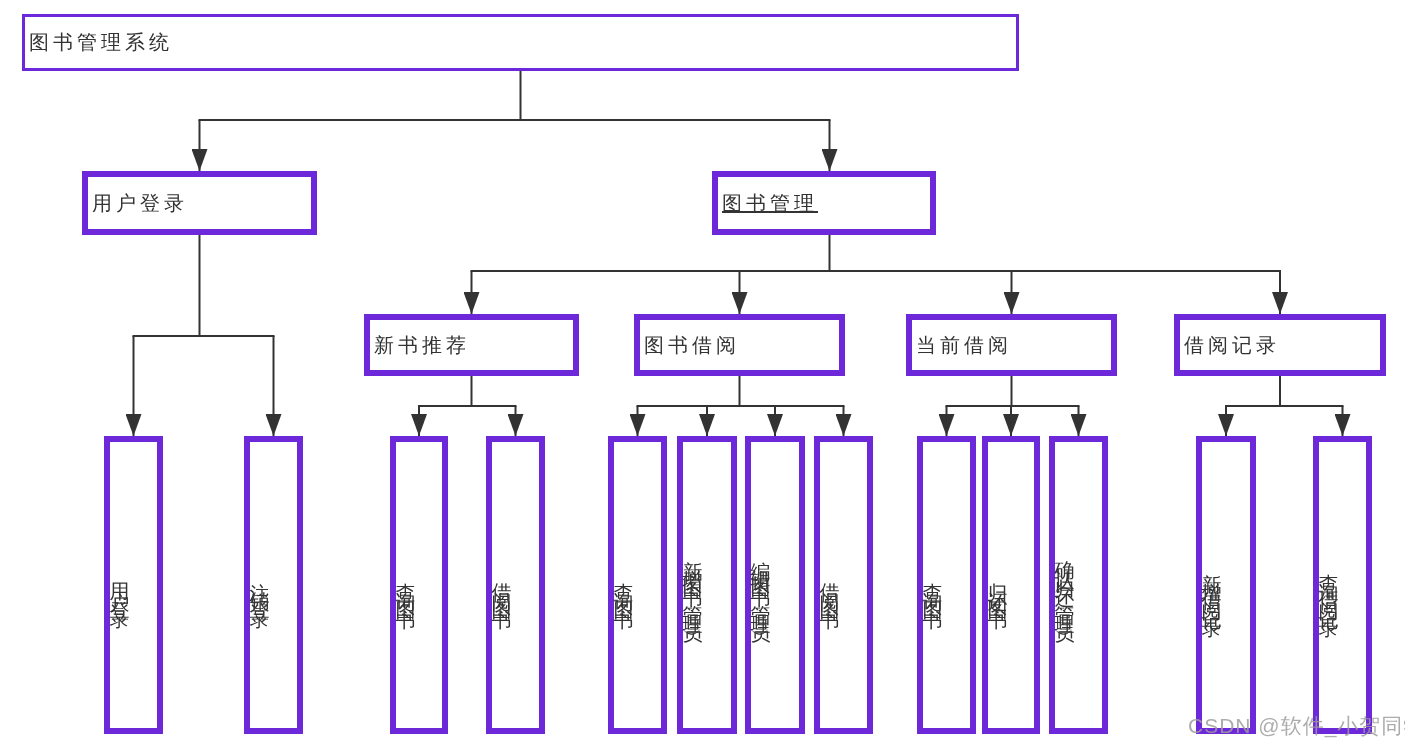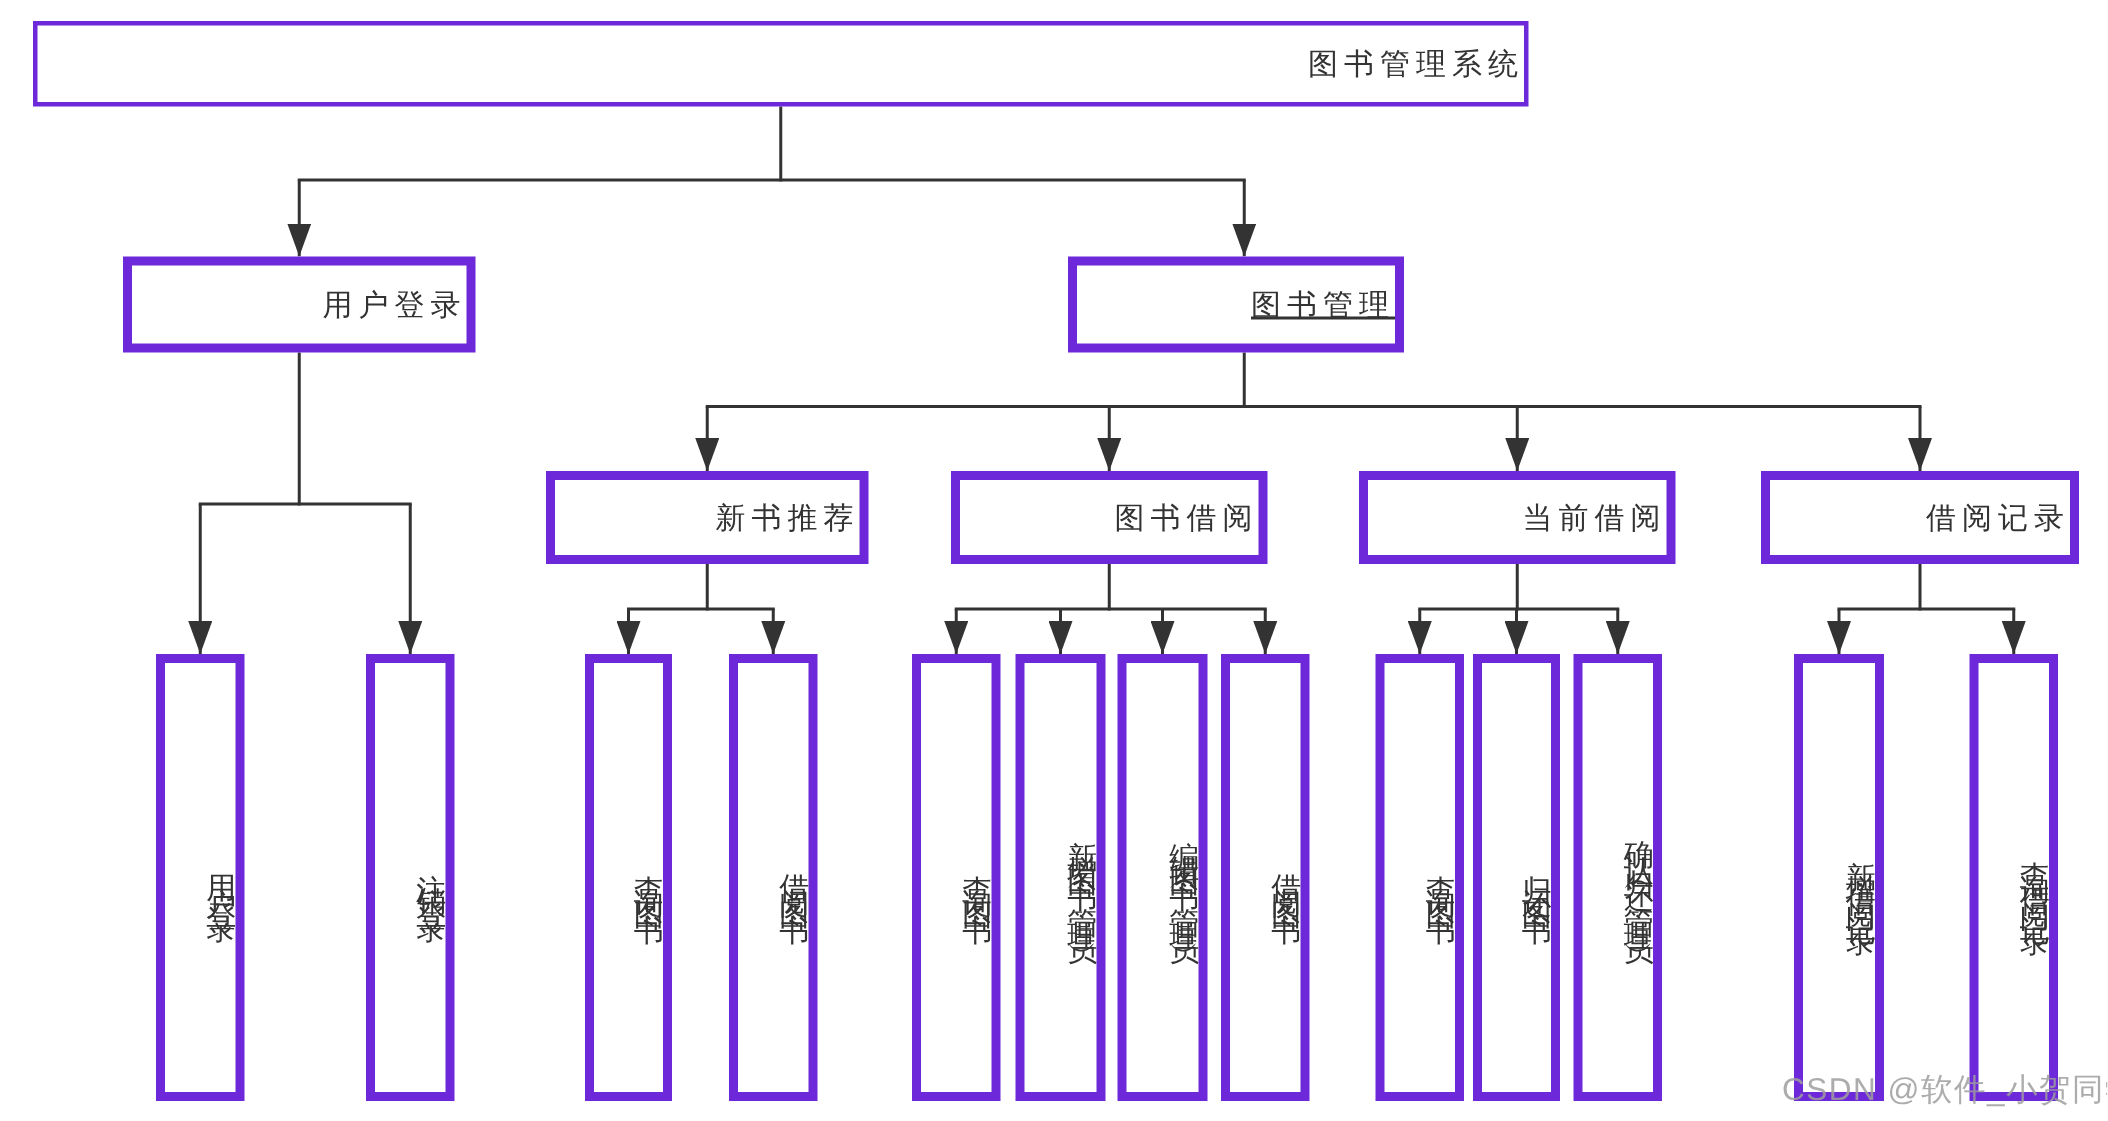--- a/index.html
+++ b/index.html
@@ -10,21 +10,21 @@
     font-family:"Liberation Sans","DejaVu Sans",sans-serif;
     color:#333333;
     overflow:hidden;
   }
   .connectors{position:absolute;left:0;top:0;z-index:1;}
   .node{
     position:absolute;
     background:#ffffff;
     border:6px solid #6d28d9;
     box-sizing:border-box;
-    display:flex;align-items:center;justify-content:flex-end;
+    display:flex;align-items:center;justify-content:flex-start;
     z-index:2;
     font-size:20px;
     letter-spacing:4px;
     text-indent:4px;
     white-space:nowrap;
   }
   .node.root{border-width:3px;}
   .node.vert span{
     writing-mode:vertical-rl;
     text-orientation:mixed;
@@ -102,30 +102,30 @@
     <span>图书管理系统</span>
   </div>
 
   <div class="node" style="left:82px;top:171px;width:235px;height:64px;">
     <span>用户登录</span>
   </div>
   <div class="node" style="left:712px;top:171px;width:224px;height:64px;text-decoration:underline;">
     <span>图书管理</span>
   </div>
 
-  <div class="node" style="left:364px;top:314px;width:215px;height:62px;padding-left:28px;">
+  <div class="node" style="left:364px;top:314px;width:215px;height:62px;">
     <span>新书推荐</span>
   </div>
   <div class="node" style="left:906px;top:314px;width:211px;height:62px;">
     <span>当前借阅</span>
   </div>
   <div class="node" style="left:634px;top:314px;width:211px;height:62px;">
     <span>图书借阅</span>
   </div>
-  <div class="node" style="left:1174px;top:314px;width:212px;height:62px;padding-left:32px;">
+  <div class="node" style="left:1174px;top:314px;width:212px;height:62px;">
     <span>借阅记录</span>
   </div>
 
   <div class="node vert" style="left:104px;top:436px;width:59px;height:298px;">
     <span>用户登录</span>
   </div>
   <div class="node vert" style="left:244px;top:436px;width:59px;height:298px;">
     <span>注销登录</span>
   </div>
 

